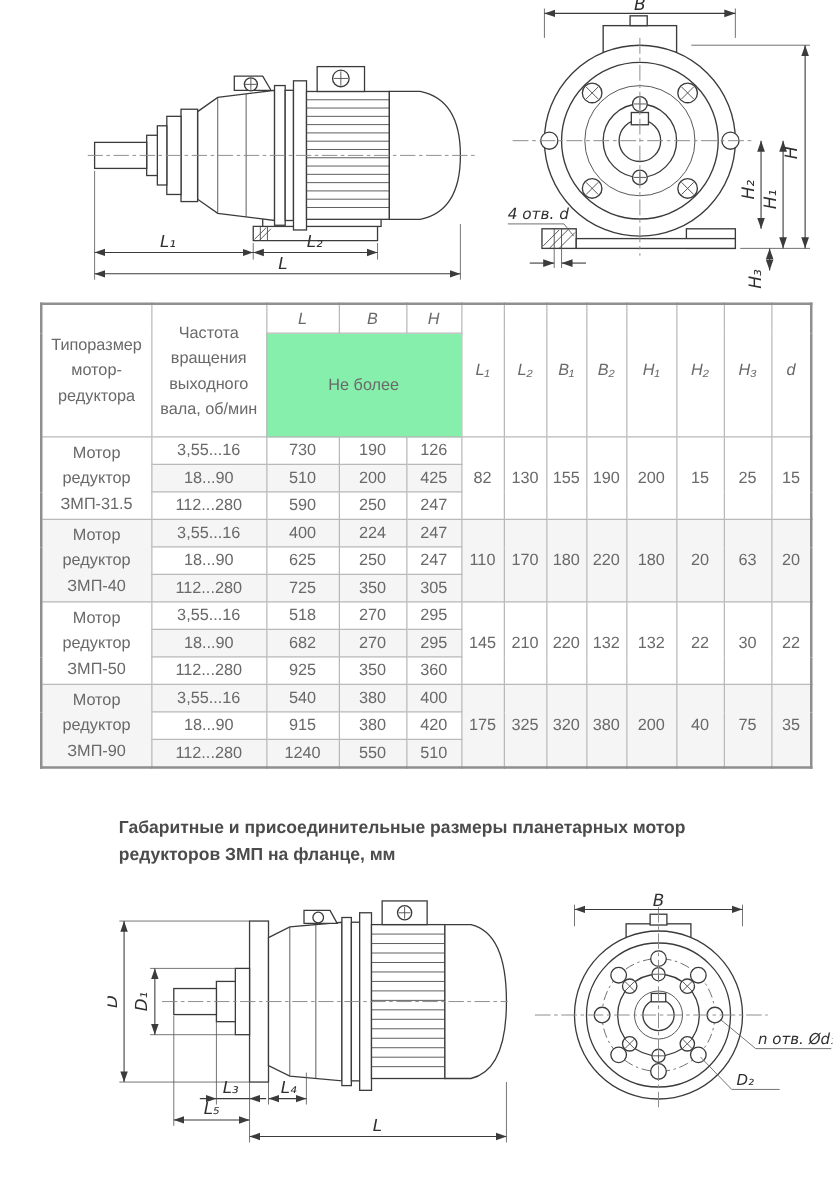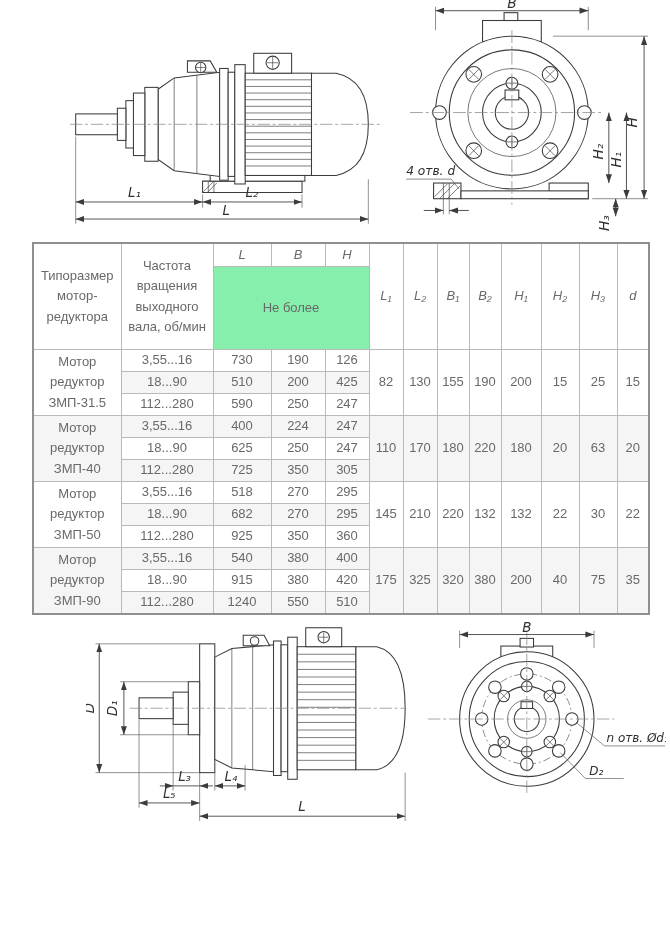--- a/index.html
+++ b/index.html
@@ -336,20 +336,21 @@
       </tr>
       <tr>
         <td class="shade">112...280</td>
         <td class="shade">1240</td>
         <td class="shade">550</td>
         <td class="shade">510</td>
       </tr>
     </tbody>
   </table>
 
+  <p class="caption">Габаритные и присоединительные размеры планетарных мотор редукторов ЗМП на фланце, мм</p>
 
   <div class="draw-bottom">
 
     <svg width="322" height="201" viewBox="0 0 340 212">
       <g>
 
         <rect class="lnf" x="120" y="24" width="16" height="136"></rect>
 
         <path class="lnf" d="M136,38 L154,29 L198,25 L198,159 L154,155 L136,146 Z"></path>
         <line class="thin" x1="154" y1="29" x2="154" y2="155"></line>

